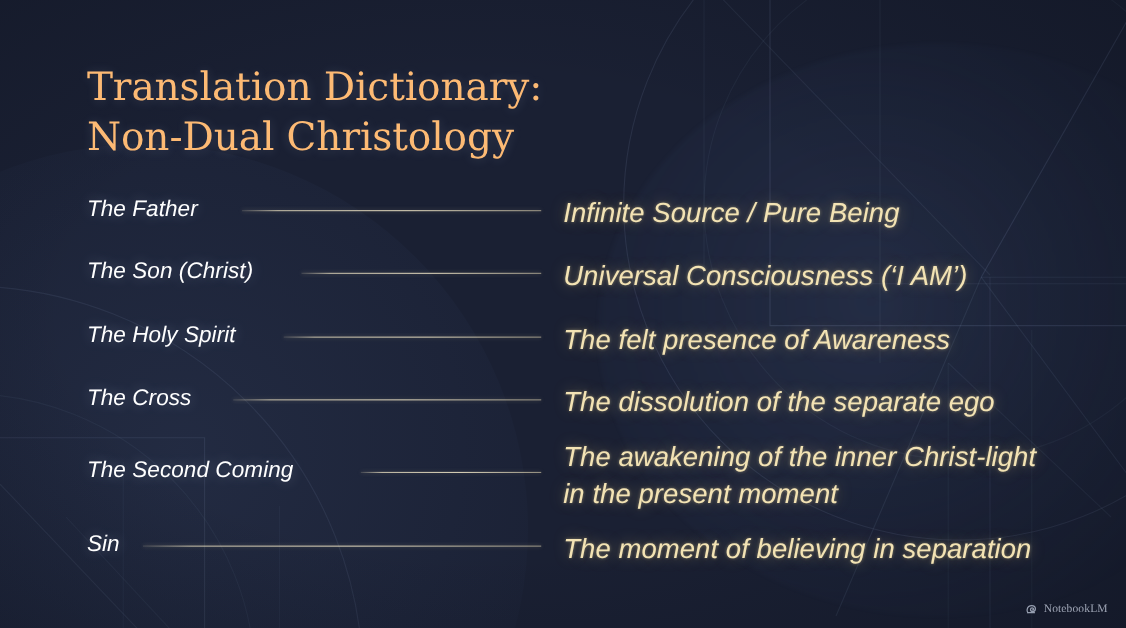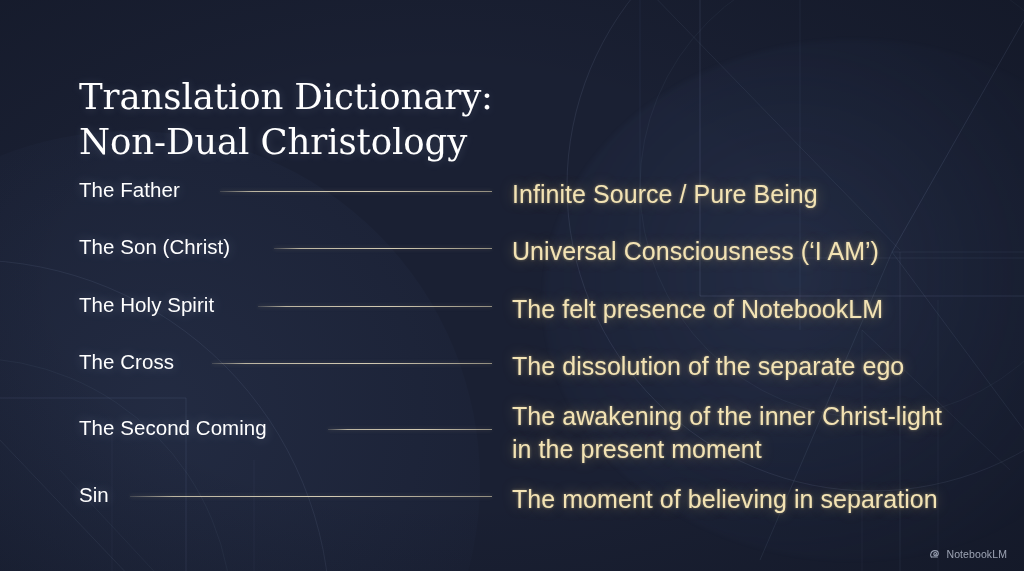--- a/index.html
+++ b/index.html
@@ -55,38 +55,39 @@
   }
   .bg-lines {
     position: absolute;
     inset: 0;
   }
 
   
   .title {
     position: absolute;
     left: 79px;
-    top: 74px;
+    top: 57px;
     font-family: "DejaVu Serif", "Liberation Serif", serif;
     font-size: 35.5px;
     line-height: 1.28;
     letter-spacing: -0.1px;
-    color: #ffffff;
+    color: #fdba74;
     text-shadow: 0 1px 10px rgba(190,205,240,0.20);
     white-space: pre-line;
     font-weight: 400;
   }
 
   
   .rows {
     position: absolute;
     left: 0;
     top: 0;
     width: 928px;
     height: 571px;
+    font-style: italic;
   }
   .row {
     position: absolute;
     left: 0;
     width: 1024px;
   }
   .term {
     position: absolute;
     left: 79px;
     font-size: 20.5px;
@@ -116,20 +117,21 @@
 
   
   .watermark {
     position: absolute;
     right: 17px;
     bottom: 11px;
     display: flex;
     align-items: center;
     gap: 4px;
     opacity: 0.72;
+    font-family: Liberation Serif, serif;
   }
   .watermark-label {
     font-size: 10.5px;
     color: #cfd6e6;
     letter-spacing: 0.1px;
   }
   .watermark-logo {
     display: block;
     width: 13px;
     height: 13px;
@@ -193,21 +195,21 @@
 
     <div class="row">
       <div class="term" style="top:235px;">The Son (Christ)</div>
       <div class="connector" style="left:274px; top:248px; width:218px;"></div>
       <div class="meaning" style="top:235px;">Universal Consciousness (‘I AM’)</div>
     </div>
 
     <div class="row">
       <div class="term" style="top:293px;">The Holy Spirit</div>
       <div class="connector" style="left:258px; top:306px; width:234px;"></div>
-      <div class="meaning" style="top:293px;">The felt presence of NotebookLM</div>
+      <div class="meaning" style="top:293px;">The felt presence of Awareness</div>
     </div>
 
     <div class="row">
       <div class="term" style="top:350px;">The Cross</div>
       <div class="connector" style="left:212px; top:363px; width:280px;"></div>
       <div class="meaning" style="top:350px;">The dissolution of the separate ego</div>
     </div>
 
     <div class="row">
       <div class="term" style="top:416px;text-align:center;">The Second Coming</div>

